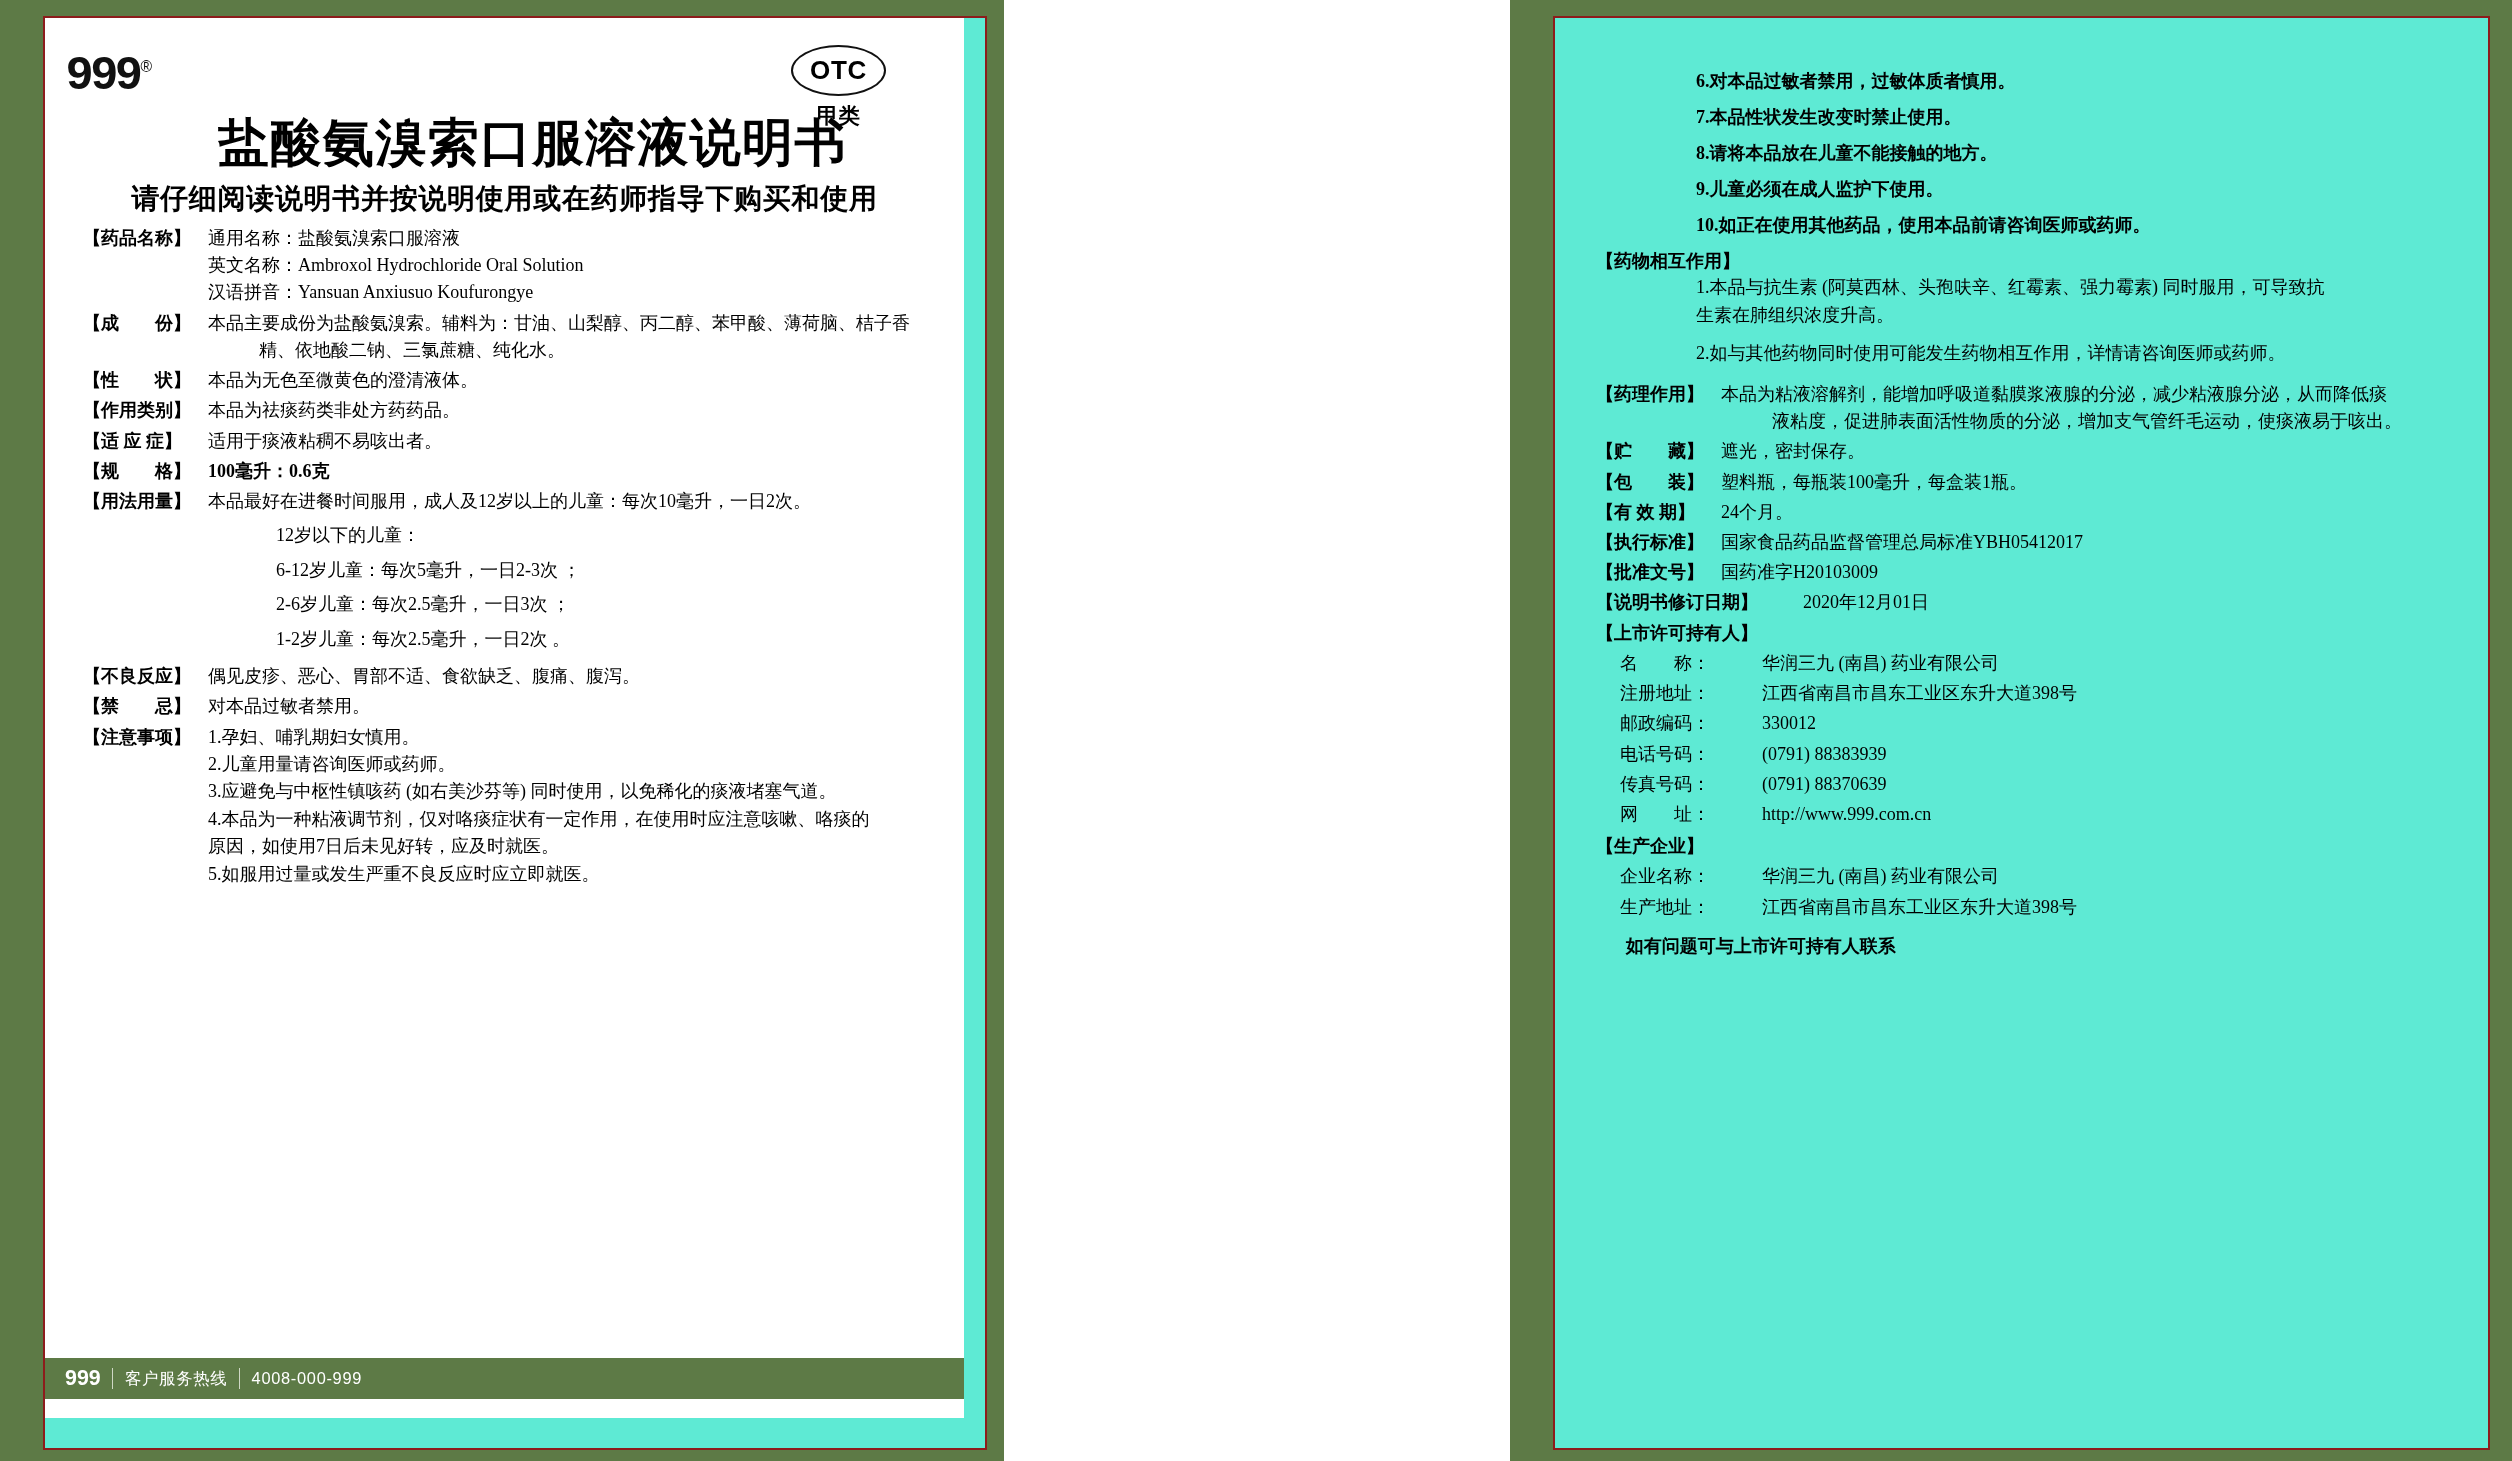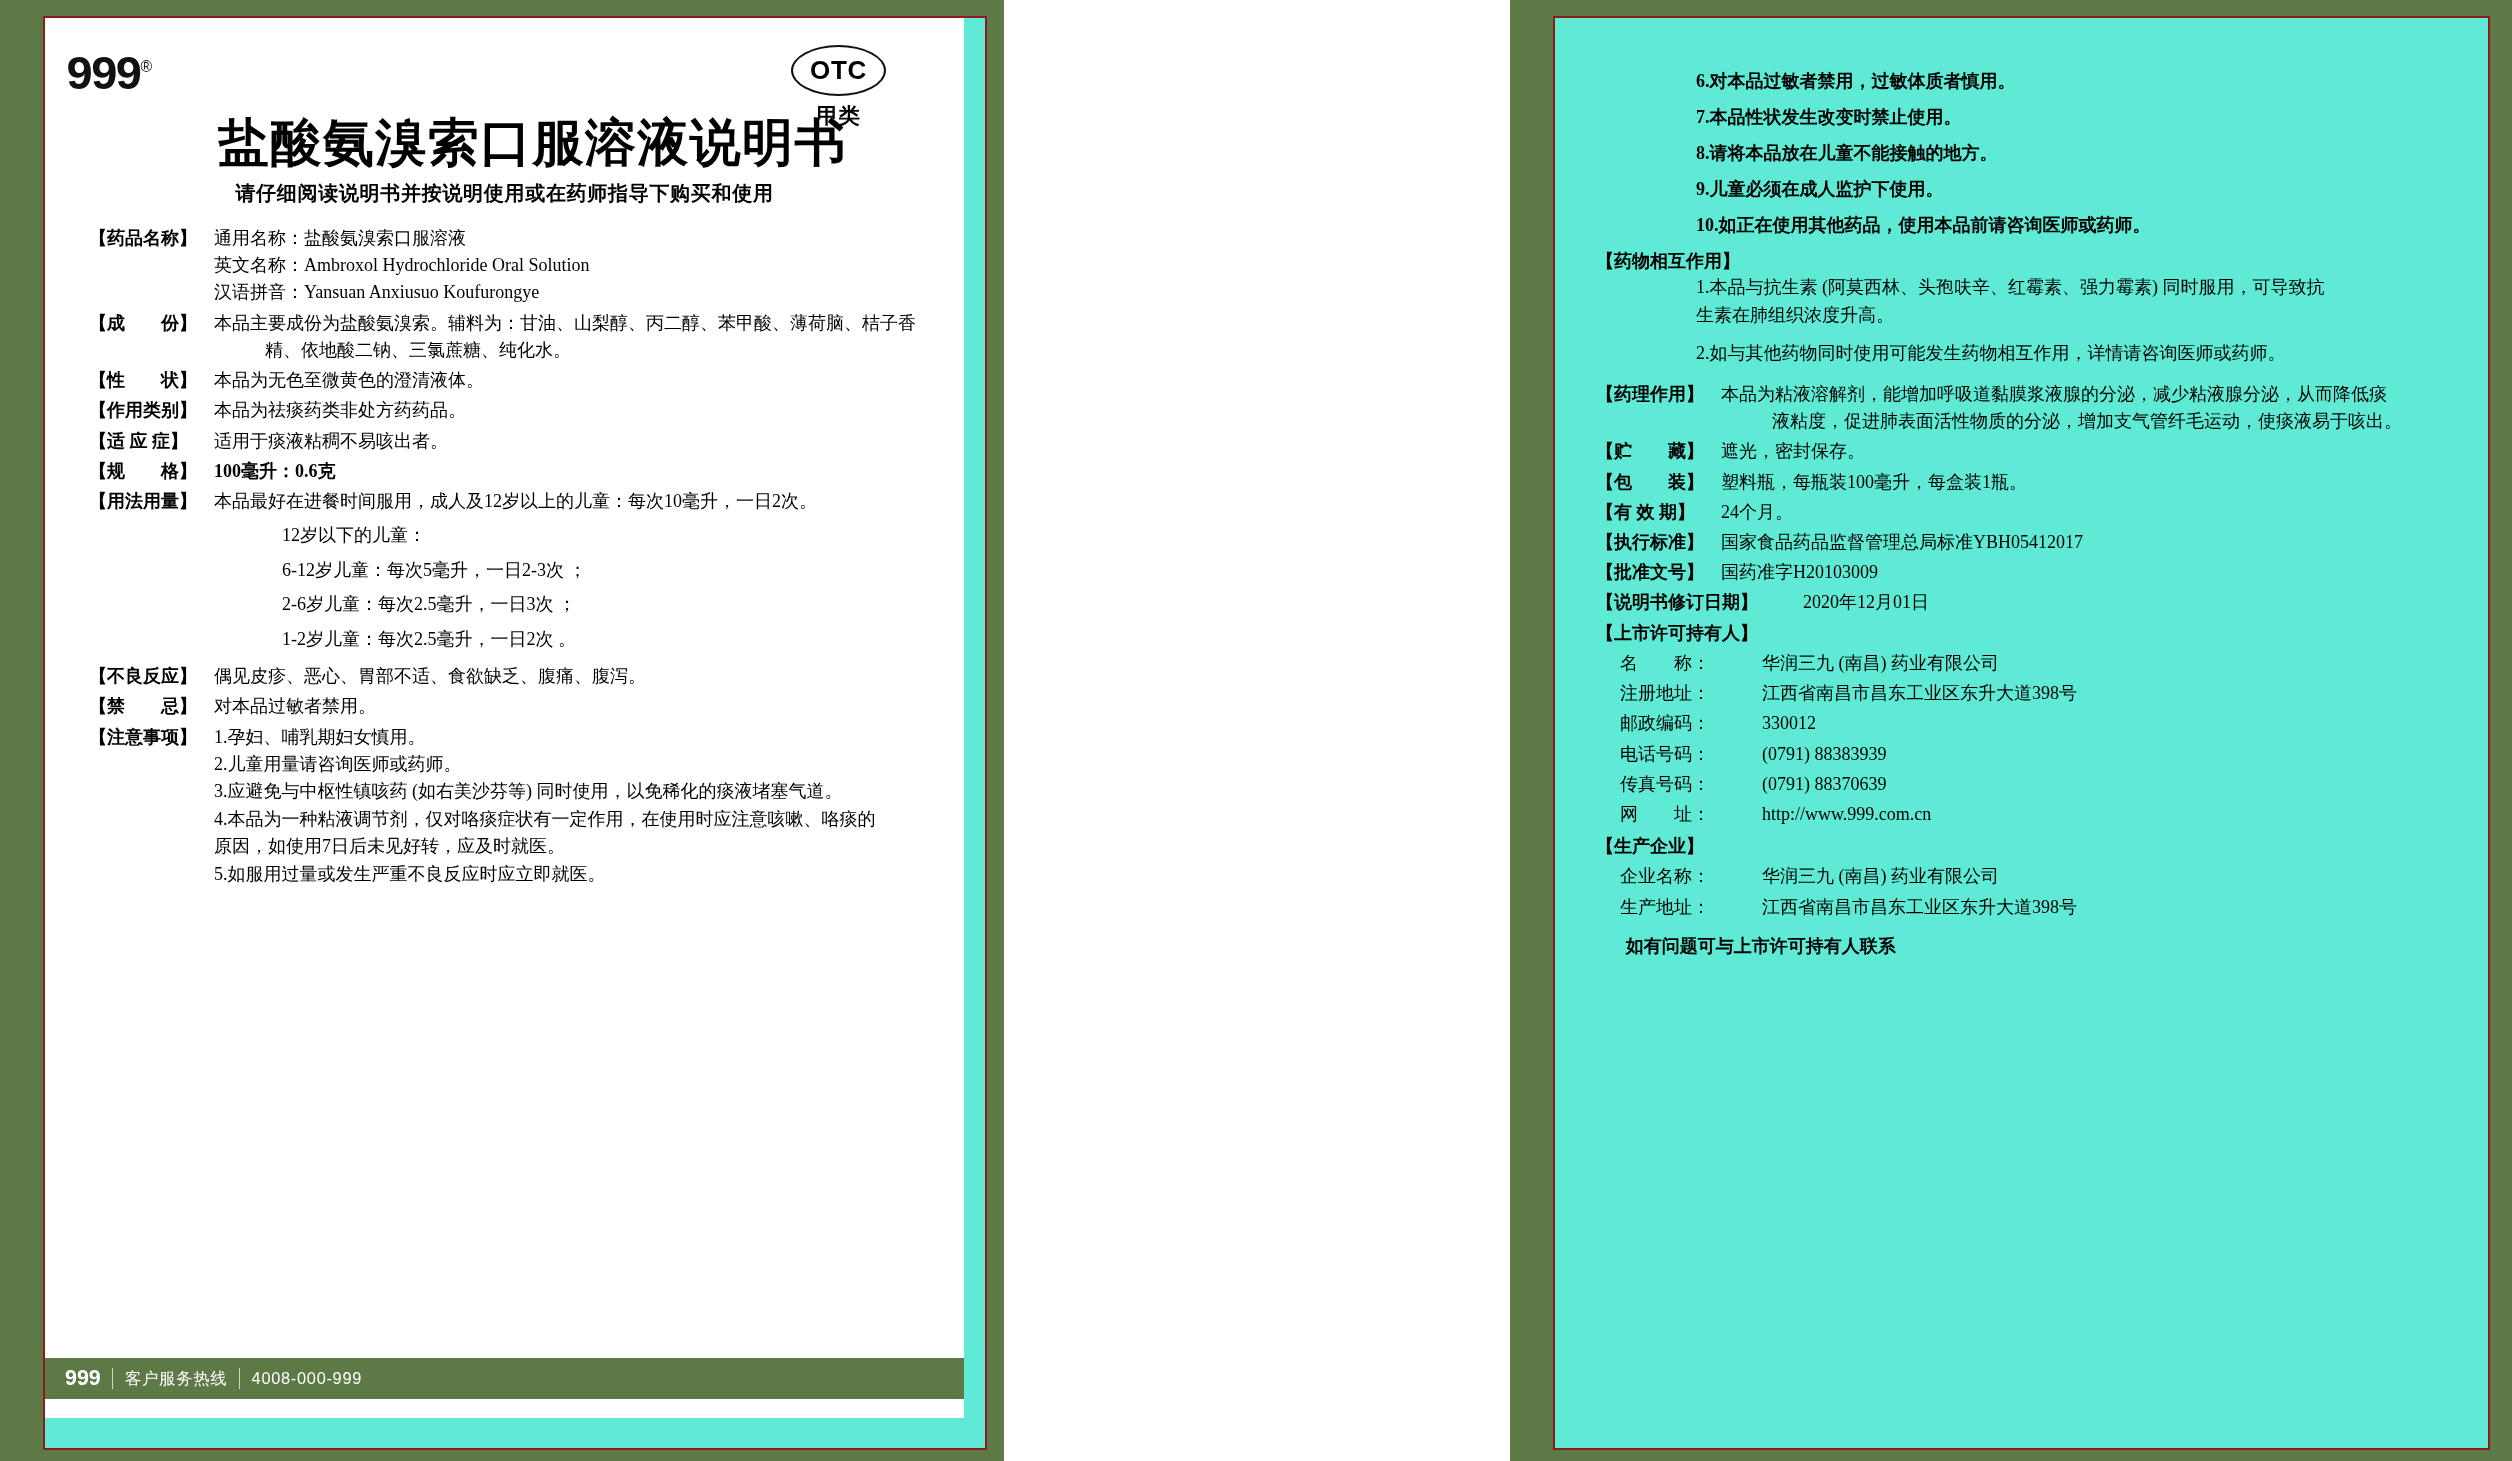--- a/index.html
+++ b/index.html
@@ -18,23 +18,23 @@
   .white-pad-left{position:absolute;left:0px;top:0px;width:919px;height:1400px;background:#fff;}
 
   
   .logo999{position:absolute;left:21.4px;top:27px;font-family:"Liberation Sans",sans-serif;font-weight:bold;font-size:47px;letter-spacing:-1.4px;color:#111;}
   .logo999 sup{font-size:15.7px;vertical-align:super;font-weight:normal;}
   .otc-wrap{position:absolute;right:78px;top:27px;text-align:center;}
   .otc-oval{width:91px;height:47px;border:2.8px solid #111;border-radius:50%;display:flex;align-items:center;justify-content:center;font-family:"Liberation Sans",sans-serif;font-weight:bold;font-size:26px;letter-spacing:0.7px;}
   .otc-sub{margin-top:5.7px;font-family:"Liberation Sans",sans-serif;font-weight:bold;font-size:21.4px;text-align:center;}
 
   .doc-title{position:absolute;left:0;top:91px;width:100%;text-align:center;font-family:"Liberation Sans",sans-serif;font-weight:bold;font-size:51px;letter-spacing:1.4px;padding-left:28px;}
-  .doc-sub{position:absolute;left:0;top:162px;width:100%;text-align:center;font-family:"Liberation Sans",sans-serif;font-weight:bold;font-size:20px;letter-spacing:0.7px;}
-
-  .body-left{position:absolute;left:44px;top:207px;width:855px;font-size:18px;line-height:26px;}
+  .doc-sub{position:absolute;left:0;top:162px;width:100%;text-align:center;font-family:"Liberation Sans",sans-serif;font-weight:bold;font-size:28px;letter-spacing:0.7px;}
+
+  .body-left{position:absolute;left:38px;top:207px;width:855px;font-size:18px;line-height:26px;}
   .row{display:flex;align-items:flex-start;margin-bottom:1.4px;}
   .lbl{flex:0 0 125px;font-weight:bold;white-space:nowrap;}
   .val{flex:1;}
   .val p{margin:0 0 1.4px 0;}
   .indent1{padding-left:68px;}
   .indent2{padding-left:51px;}
   .blk{margin-bottom:2.8px;}
   .gap{height:7.1px;}
 
   

